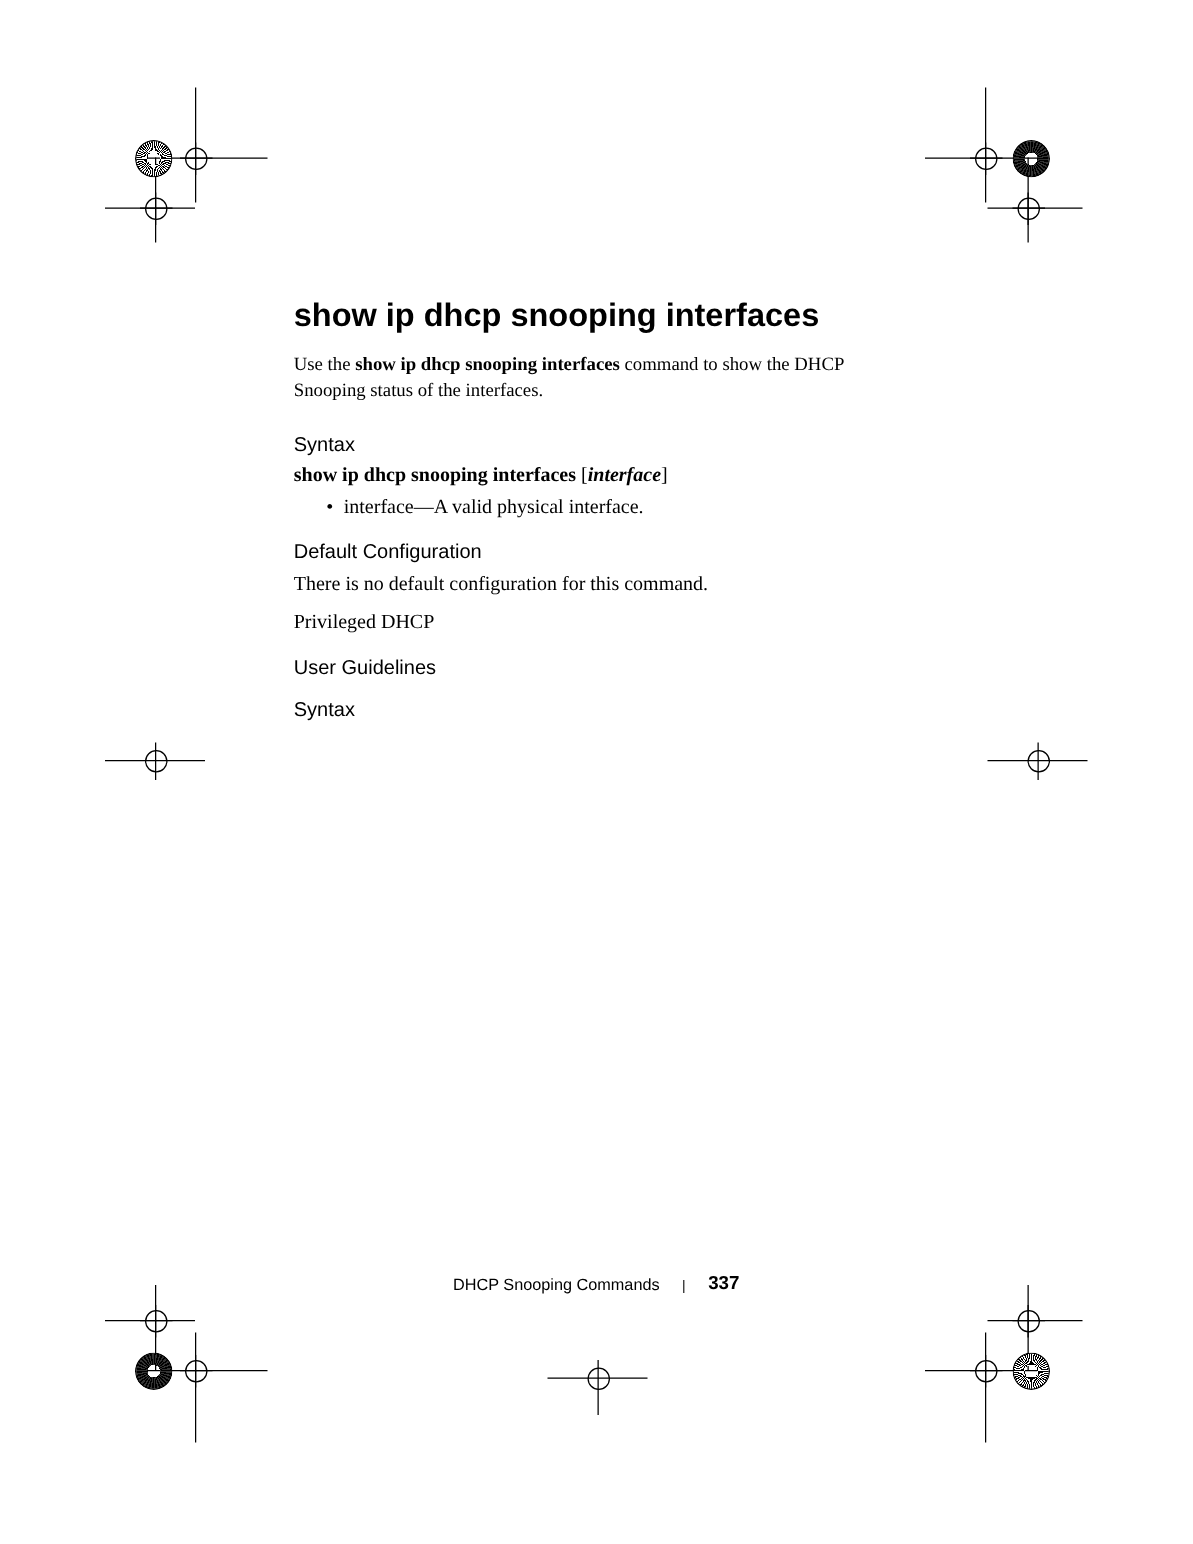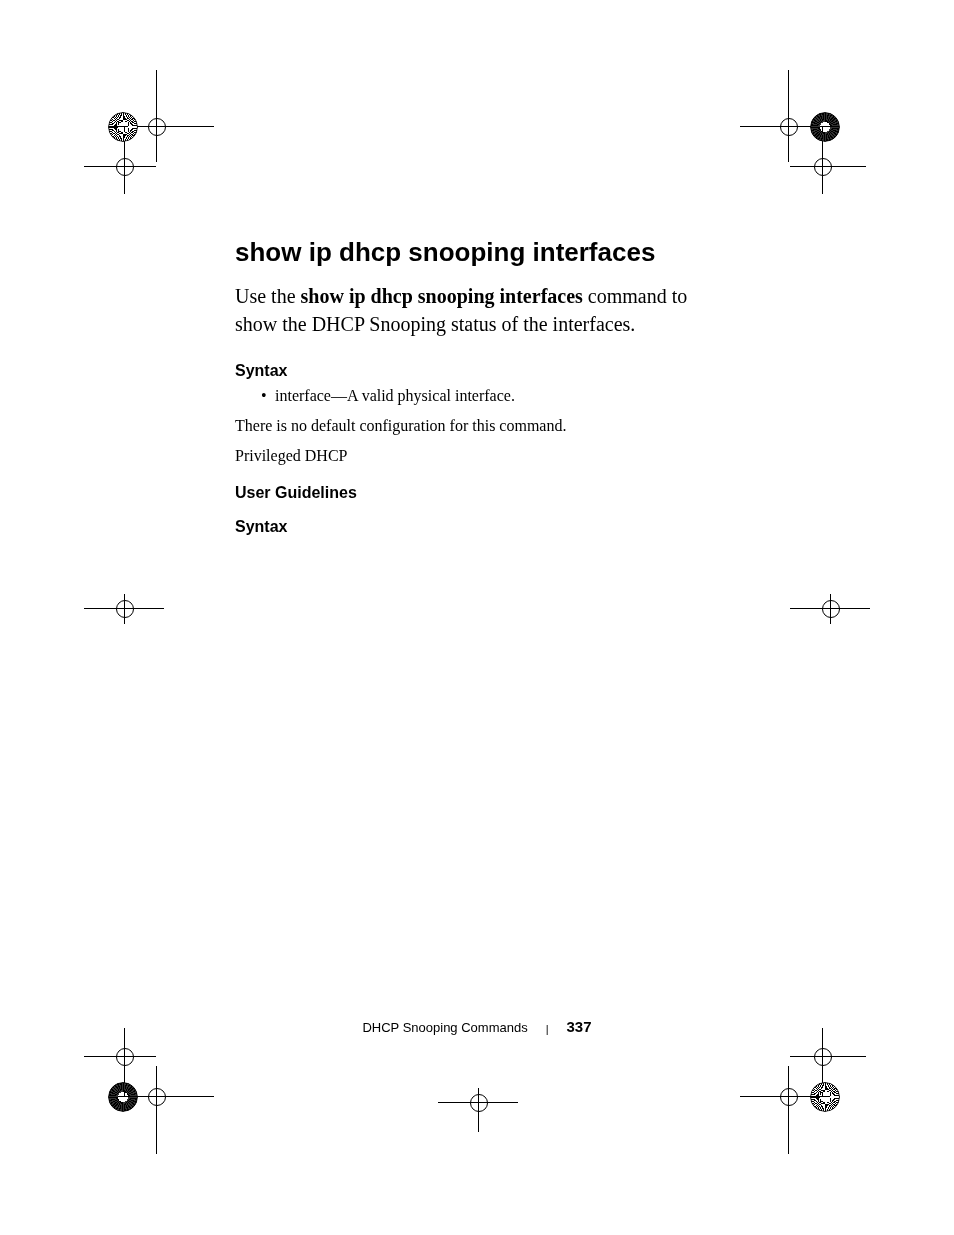--- a/index.html
+++ b/index.html
@@ -22,27 +22,27 @@
     top: 237px;
     width: 490px;
   }
   .title {
     font-family: Arial, Helvetica, sans-serif;
     font-weight: bold;
     font-size: 26px;
     margin-bottom: 14px;
   }
   .intro {
-    font-size: 20px;
+    font-size: 15px;
     line-height: 1.4;
     margin-bottom: 24px;
   }
   .section-head {
     font-family: Arial, Helvetica, sans-serif;
-    font-weight: bold;
+    font-weight: normal;
     font-size: 16px;
     margin-top: 16px;
     margin-bottom: 6px;
   }
   .body-text {
     font-size: 16px;
     line-height: 1.4;
     margin-bottom: 8px;
   }
   .syntax-line {
@@ -226,25 +226,29 @@
   </div>
 
   <div class="content">
     <div class="title">show ip dhcp snooping interfaces</div>
 
     <div class="intro">
       <span>Use the </span><span class="bold">show ip dhcp snooping interfaces</span><span> command to show the DHCP Snooping status of the interfaces.</span>
     </div>
 
     <div class="section-head">Syntax</div>
+    <div class="syntax-line">
+      <span class="bold">show ip dhcp snooping interfaces</span><span> [</span><span class="bold italic">interface</span><span>]</span>
+    </div>
     <div class="bullet-row">
       <div class="bullet-dot">•</div>
       <div class="bullet-text">interface—A valid physical interface.</div>
     </div>
 
+    <div class="section-head">Default Configuration</div>
     <div class="body-text">There is no default configuration for this command.</div>
 
     <div class="body-text">Privileged DHCP</div>
 
     <div class="section-head">User Guidelines</div>
 
     <div class="section-head">Syntax</div>
   </div>
 
   <div class="footer">

